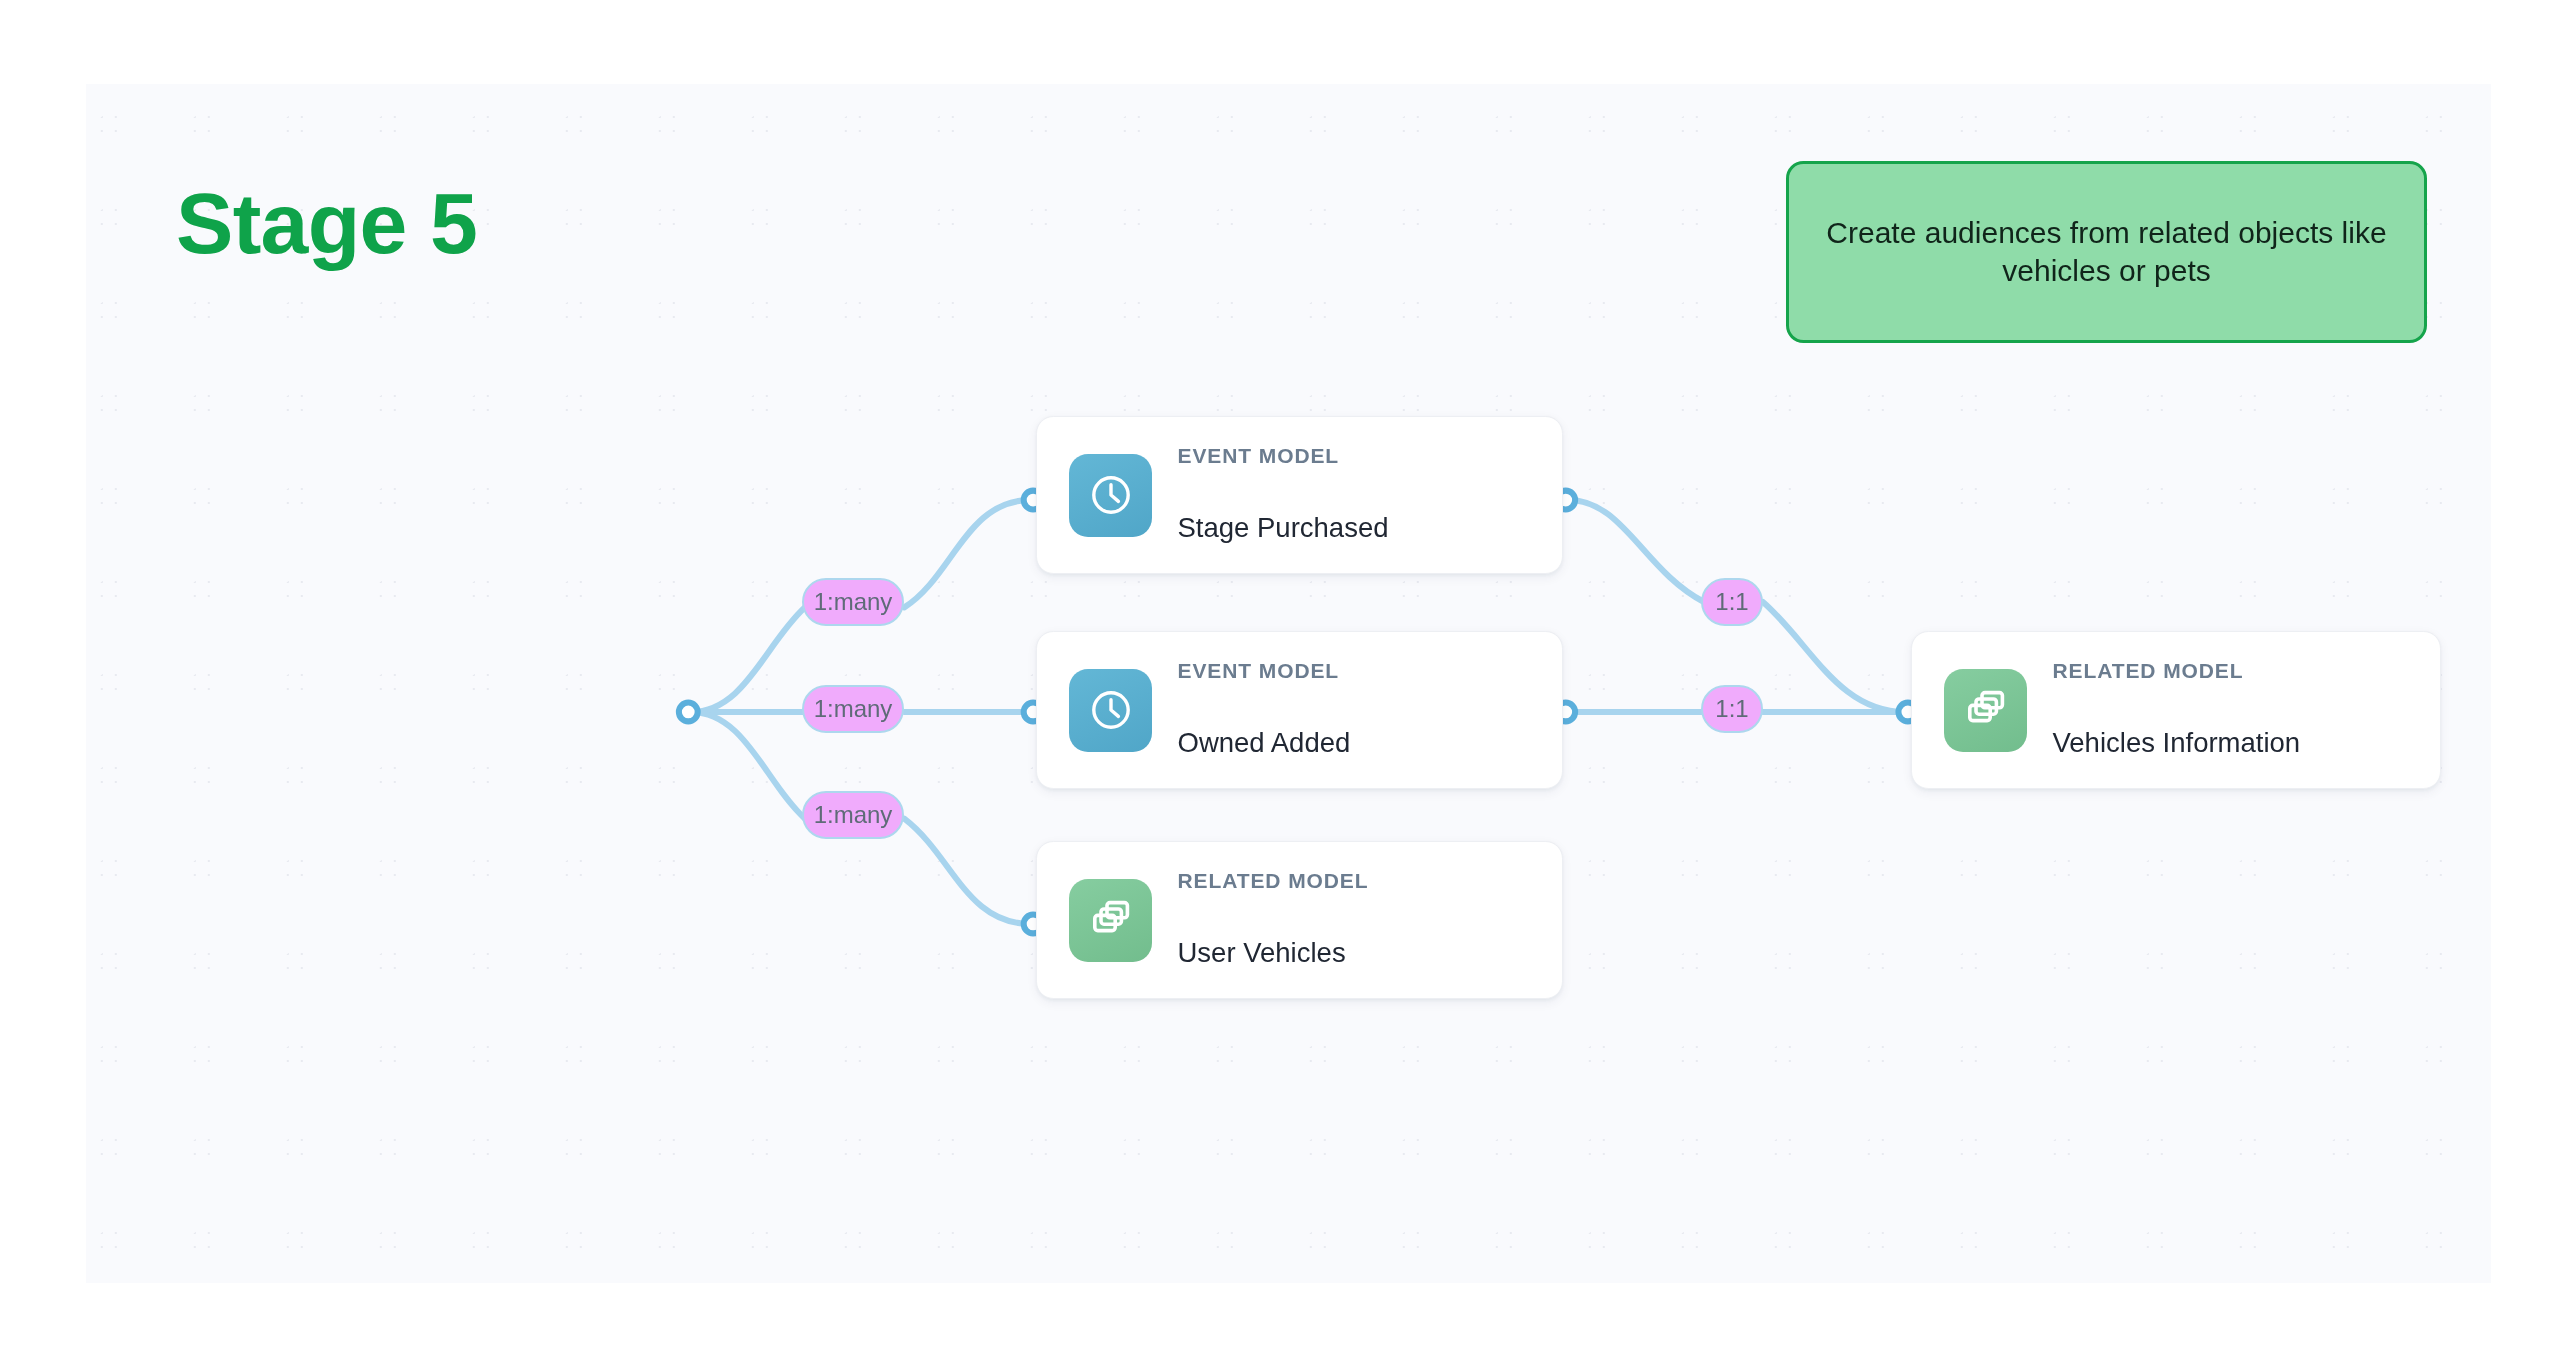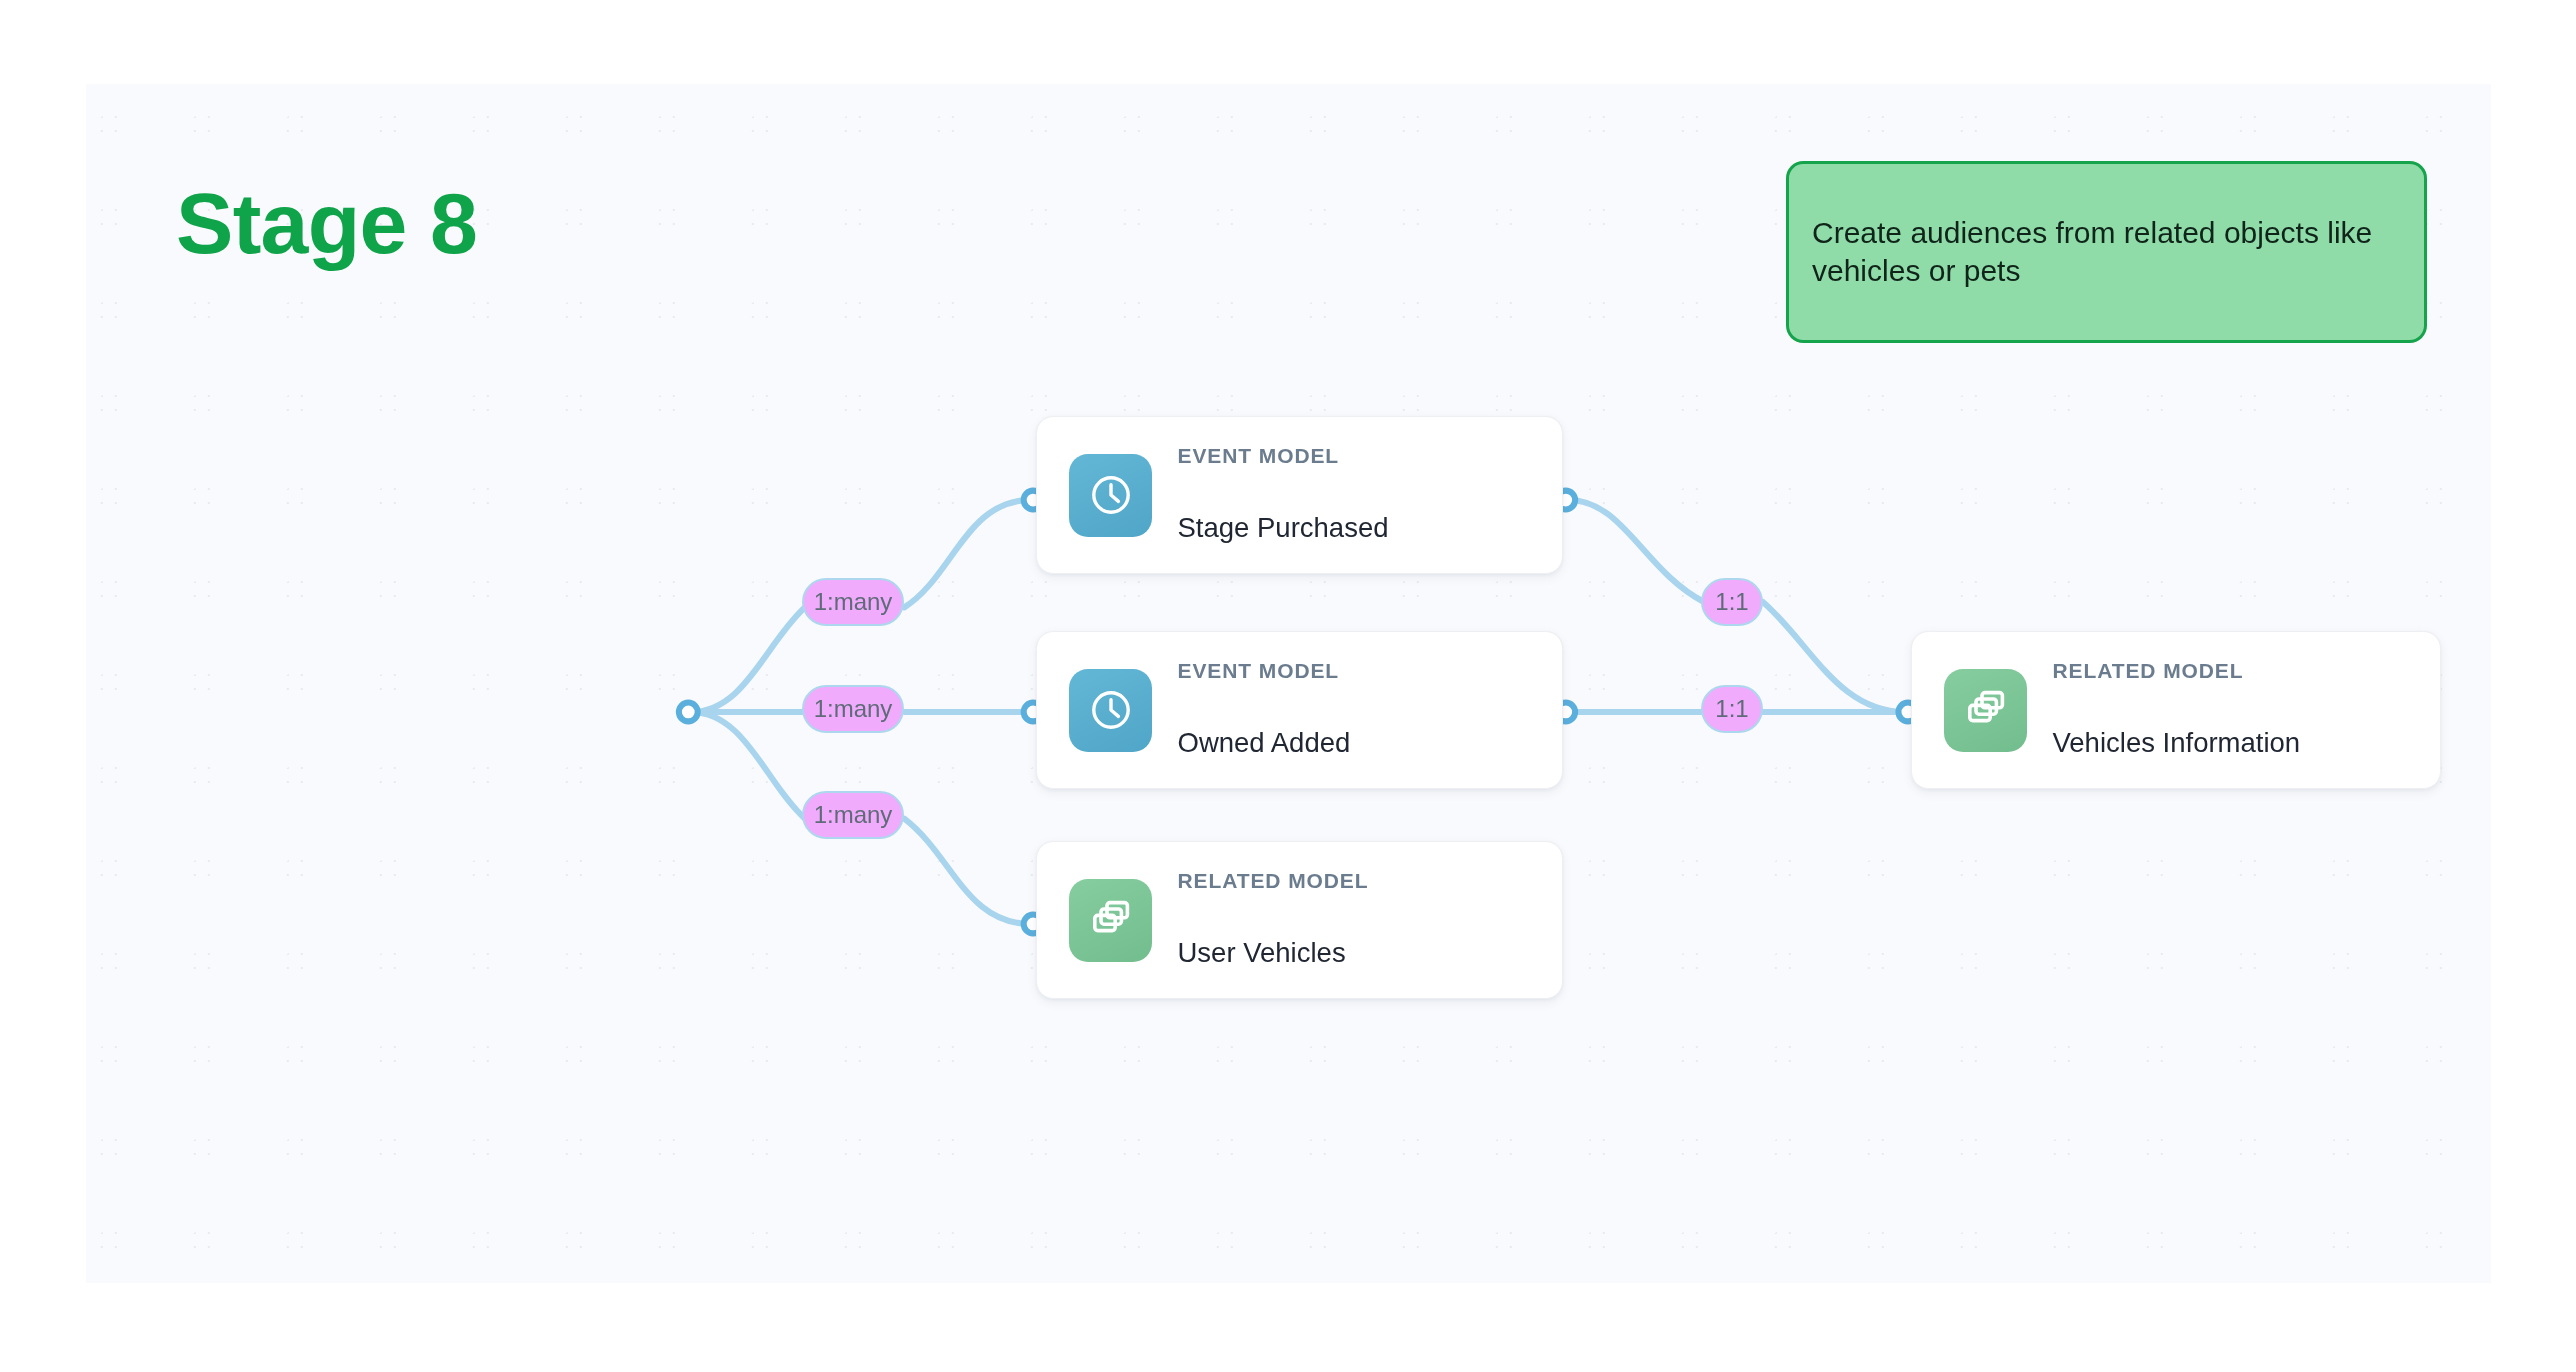--- a/index.html
+++ b/index.html
@@ -51,21 +51,21 @@
     border-radius:17.4px;
     display:flex;
     align-items:center;
     justify-content:center;
     padding:0 23px;
   }
   #callout-text {
     font-size:30px;
     line-height:1.28;
     color:#10241A;
-    text-align:left;
+    text-align:center;
     font-weight:400;
   }
 
   
   #wires { position:absolute; left:0; top:0; width:2576px; height:1373px; pointer-events:none; }
 
   
   .card {
     position:absolute;
     background:#ffffff;
@@ -122,21 +122,21 @@
     white-space:nowrap;
   }
 </style>
 </head>
 <body>
 
 <div id="stage">
 
   <div id="canvas"></div>
 
-  <div id="title">Stage 8</div>
+  <div id="title">Stage 5</div>
 
   <div id="callout">
     <div id="callout-text">Create audiences from related objects like vehicles or pets</div>
   </div>
 
   <svg id="wires" viewBox="0 0 3840 2046">
     <g fill="none" stroke="#A8D4EE" stroke-width="9" stroke-linecap="round">
 
       <path d="M 1030 1061 C 1110 1061, 1140 960, 1200 905"></path>
       <path d="M 1348 905 C 1420 860, 1440 745, 1536 745"></path>

